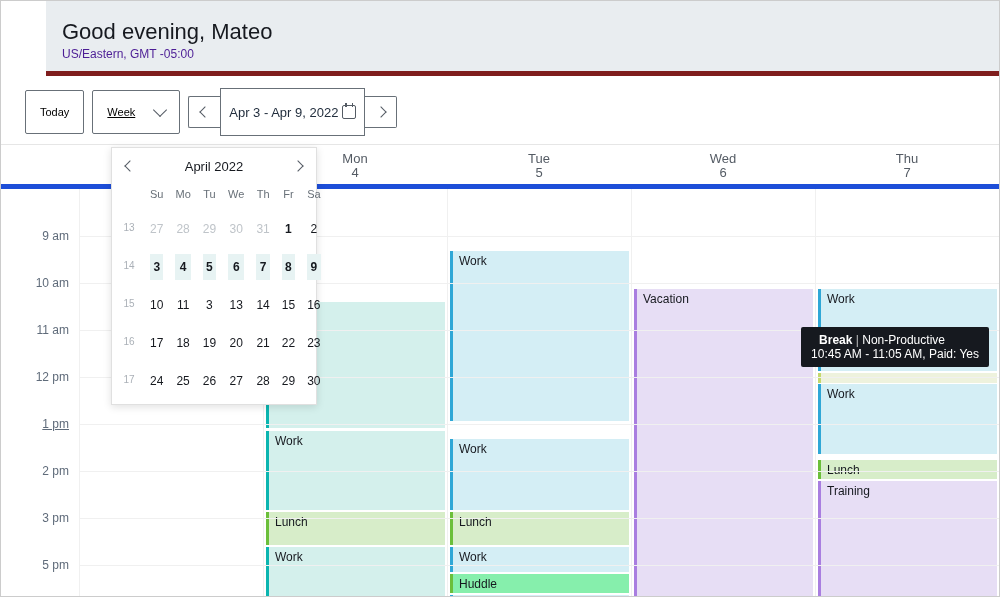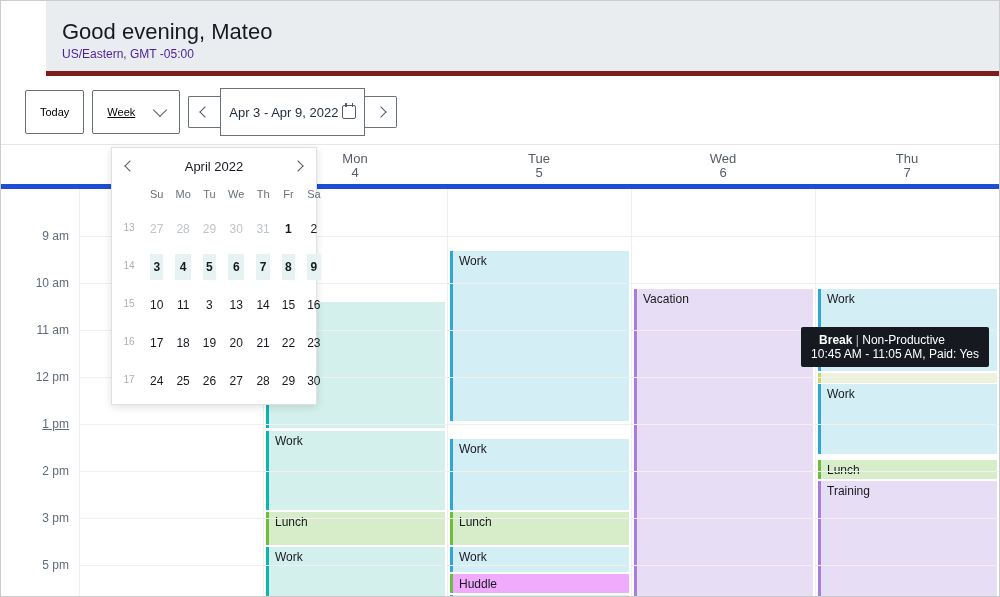--- a/index.html
+++ b/index.html
@@ -33,21 +33,21 @@
 .time-gutter{width:78px;flex:none;position:relative;}
 .hour-label{position:absolute;right:10px;font-size:12px;color:#5f6b7a;transform:translateY(-50%);}
 .cols{flex:1;display:flex;position:relative;}
 .col{flex:1;position:relative;border-left:1px solid #f0f0f0;}
 .hour-line{position:absolute;left:0;right:0;border-top:1px solid #f0f0f0;}
 
 .event{position:absolute;left:2px;right:2px;border-left:3px solid;border-radius:0;padding:3px 6px;font-size:12px;color:#16191f;overflow:hidden;}
 .work{background:#d4f0ec;border-color:#0bb5b0;}
 .work-cyan{background:#d4eef5;border-color:#2fa7d6;}
 .lunch{background:#d7edc9;border-color:#6bbf3a;}
-.huddle{background:#f0abfc;border-color:#6bbf3a;}
+.huddle{background:#86efac;border-color:#6bbf3a;}
 .vacation{background:#e7def5;border-color:#a97ee0;}
 .training{background:#e7def5;border-color:#a97ee0;}
 
 .datepicker{position:absolute;top:0;left:110px;width:206px;background:#fff;border:1px solid #e0e0e0;box-shadow:0 2px 8px rgba(0,0,0,0.12);z-index:50;padding:8px 8px 10px 8px;}
 .dp-head{display:flex;align-items:center;justify-content:space-between;margin-bottom:8px;}
 .dp-title{font-size:13px;color:#16191f;}
 .dp-nav{width:20px;height:20px;display:flex;align-items:center;justify-content:center;cursor:pointer;}
 .dp-grid{display:grid;grid-template-columns:18px repeat(7,1fr);gap:12px;text-align:center;font-size:12px;}
 .dp-dow{color:#687078;font-size:11px;padding:4px 0;}
 .dp-wk{color:#aab0b7;font-size:10px;padding:6px 0;text-align:center;}

